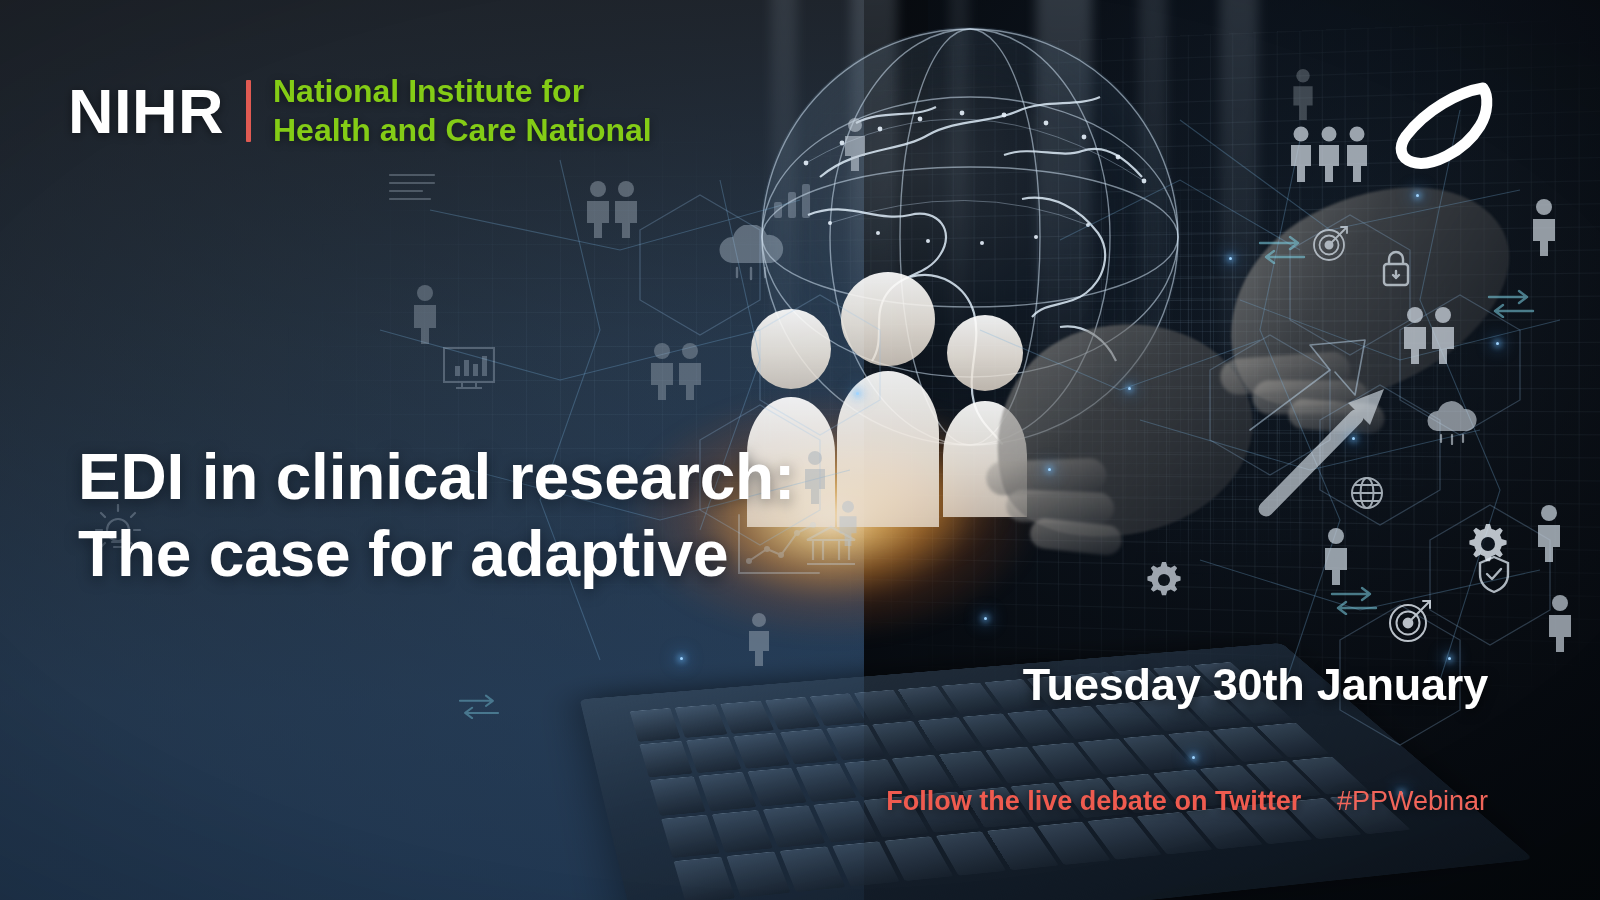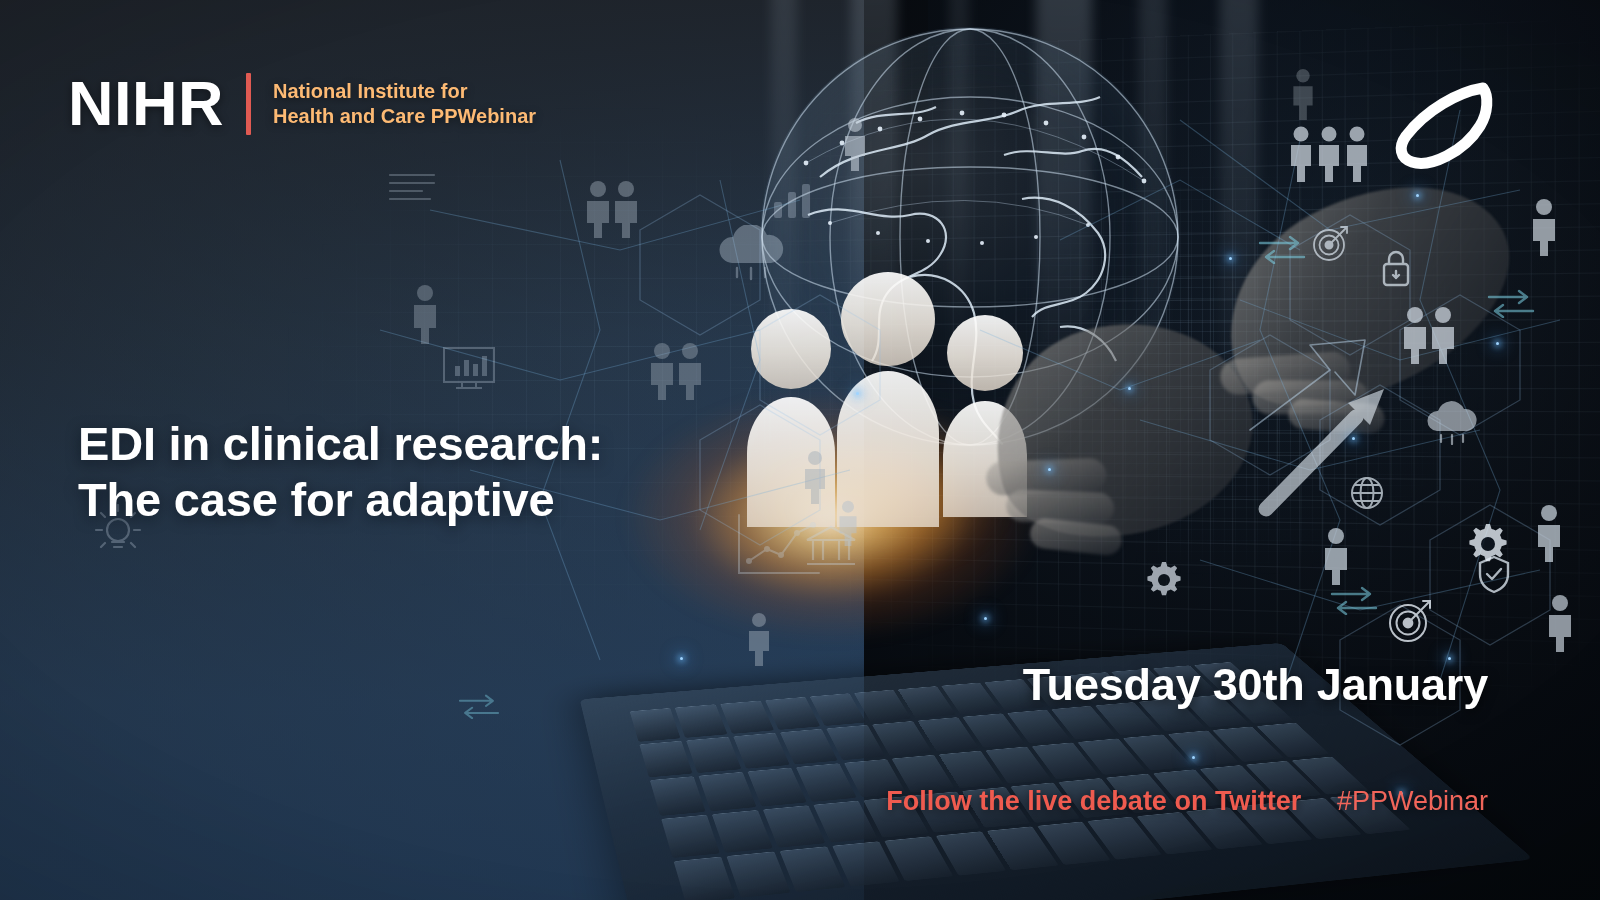--- a/index.html
+++ b/index.html
@@ -139,29 +139,29 @@
   }
 
   
   .logo{ position:absolute; left:68px; top:72px; display:flex; align-items:center; gap:22px; }
   .logo-mark{
     color:#fff; font-weight:bold; font-size:63px; letter-spacing:.5px; line-height:1;
     text-shadow:0 2px 10px rgba(0,0,0,.45);
   }
   .logo-rule{ width:5px; height:62px; background:#e05a52; border-radius:1px; }
   .logo-words{
-    color:#fdba74; font-size:20px; line-height:1.23; font-weight:600;
+    color:#84cc16; font-size:32px; line-height:1.23; font-weight:600;
     text-shadow:0 2px 8px rgba(0,0,0,.45);
   }
 
   .brandmark{ position:absolute; right:106px; top:78px; width:108px; height:100px; }
 
   .headline{
-    position:absolute; left:78px; top:416px; width:700px;
-    color:#fff; font-size:47px; font-weight:bold; line-height:1.20;
+    position:absolute; left:78px; top:439px; width:700px;
+    color:#fff; font-size:64px; font-weight:bold; line-height:1.20;
     letter-spacing:-.2px;
     text-shadow:0 3px 14px rgba(6,12,20,.55);
   }
   .headline div{ white-space:nowrap; }
 
   .datetime{
     position:absolute; right:112px; top:660px;
     text-align:right; color:#fff;
     text-shadow:0 3px 12px rgba(0,0,0,.65);
   }
@@ -656,21 +656,21 @@
   <div class="sparkle" style="left:87.5%; top:88%;"></div>
   <div class="sparkle" style="left:74.5%; top:84%;"></div>
 
   <div class="vignette"></div>
 
   <div class="logo">
     <div class="logo-mark">NIHR</div>
     <div class="logo-rule"></div>
     <div class="logo-words">
       <div>National Institute for</div>
-      <div>Health and Care PPWebinar</div>
+      <div>Health and Care National</div>
     </div>
   </div>
 
   <div class="brandmark">
     <svg viewBox="0 0 108 100" fill="none">
       <path d="M97 10 C72 14, 40 32, 20 58 C12 69, 14 80, 26 84 C44 90, 78 74, 94 48 C102 35, 103 18, 97 10 Z" stroke="#ffffff" stroke-width="11" stroke-linejoin="round"></path>
     </svg>
   </div>
 
   <div class="headline">

